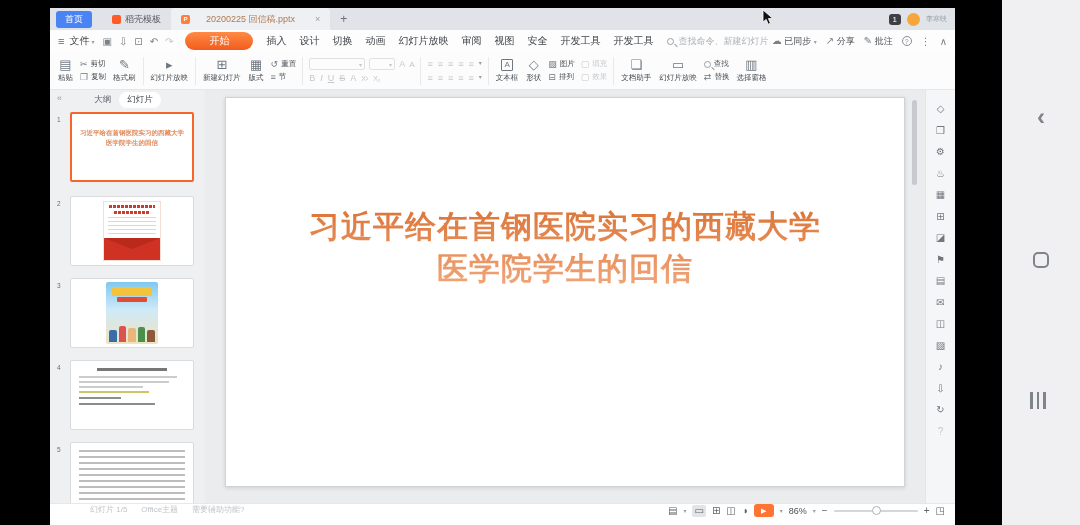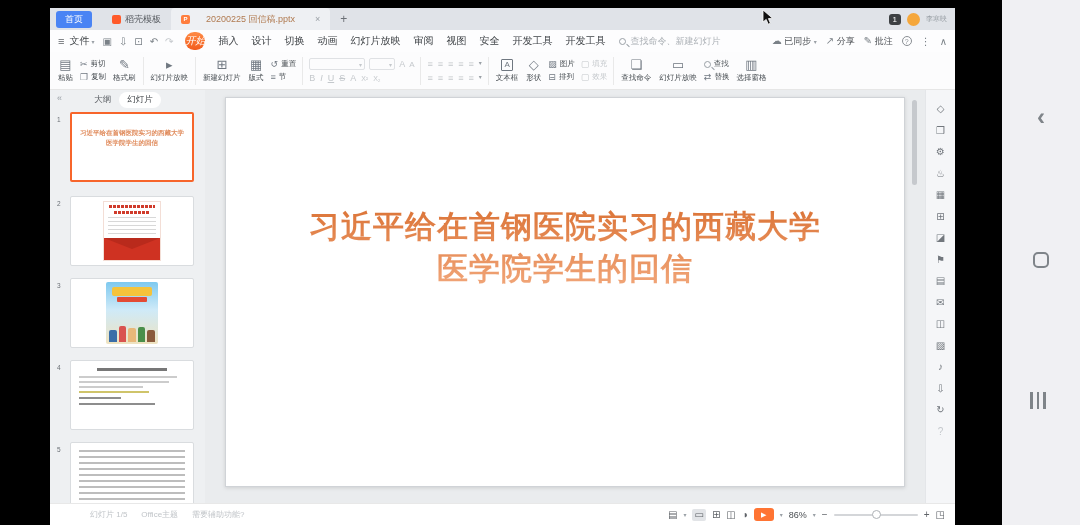--- a/index.html
+++ b/index.html
@@ -23,21 +23,21 @@
   .uname{font-size:7px;color:#9aa0a6;}
 
   
   .menubar{position:absolute;left:0;top:22px;width:100%;height:22px;background:#fdfdfe;display:flex;align-items:center;padding:0 8px;font-size:10px;color:#3f4347;}
   .mb-ham{font-size:11px;color:#5f6368;margin-right:5px;}
   .mb-file{display:flex;align-items:center;gap:2px;margin-right:8px;}
   .caret{font-size:6px;color:#9aa0a6;}
   .mb-qicons{display:flex;align-items:center;gap:7px;color:#7a8187;font-size:10px;margin-right:12px;}
   .menus{display:flex;align-items:center;gap:13px;}
   .menu-item{white-space:nowrap;}
-  .menu-item.pill{background:linear-gradient(180deg,#ff8b45,#f25c1d);color:#fff;border-radius:9px;padding:2px 0;font-size:10px;font-style:italic;}
+  .menu-item.pill{background:linear-gradient(180deg,#ff8b45,#f25c1d);color:#fff;border-radius:9px;padding:2px 24px;font-size:10px;}
   .mb-search{display:flex;align-items:center;gap:4px;margin-left:14px;color:#abb0b5;font-size:9px;white-space:nowrap;}
   .mag{position:relative;width:7px;height:7px;border:1px solid #9aa0a6;border-radius:50%;display:inline-block;}
   .mag::after{content:"";position:absolute;left:6px;top:6px;width:4px;height:1px;background:#9aa0a6;transform:rotate(45deg);}
   .mb-right{margin-left:auto;display:flex;align-items:center;gap:9px;font-size:9px;color:#4a4e52;white-space:nowrap;}
   .mb-right .ic{color:#7a8187;font-size:10px;}
   .qmark{width:10px;height:10px;border:1px solid #8a8f94;border-radius:50%;display:inline-flex;align-items:center;justify-content:center;font-size:7px;color:#8a8f94;}
 
   
   .ribbon{position:absolute;left:0;top:44px;width:100%;height:38px;background:#fcfcfd;border-bottom:1px solid #e6e6e6;display:flex;align-items:center;padding:0 4px;overflow:hidden;}
   .rb{display:flex;flex-direction:column;align-items:center;justify-content:center;gap:2px;padding:0 4px;height:34px;font-size:7.5px;color:#474d52;white-space:nowrap;}
@@ -82,21 +82,21 @@
   .s5{margin:7px 8px;height:54px;background:repeating-linear-gradient(#bdbdbd 0 2px,transparent 2px 6px);}
   .canvas{position:absolute;left:155px;right:30px;top:0;height:100%;background:#eaecee;}
   .slide{position:absolute;left:20px;top:7px;width:680px;height:390px;background:#fff;border:1px solid #d0d3d7;box-shadow:0 1px 4px rgba(0,0,0,.13);}
   .slide-title{margin:108px auto 0;width:620px;text-align:center;font-weight:bold;font-size:31px;line-height:1.35;letter-spacing:1px;color:#e2804a;background:linear-gradient(180deg,#db7336,#f2a87c);-webkit-background-clip:text;background-clip:text;-webkit-text-fill-color:transparent;}
   .vscroll{position:absolute;right:8px;top:10px;width:5px;height:85px;background:#c6c9cd;border-radius:3px;}
   .rsidebar{position:absolute;right:0;top:0;width:30px;height:100%;background:#f5f6f8;border-left:1px solid #e4e6e9;display:flex;flex-direction:column;align-items:center;padding-top:14px;gap:11.5px;}
   .rsidebar span{font-size:10px;color:#72777d;line-height:10px;}
   .rsidebar span.dim{color:#c4c8cc;}
 
   
-  .statusbar{position:absolute;left:0;top:495px;width:100%;height:22px;background:#fff;border-top:1px solid #e8e8e8;display:flex;align-items:center;padding:0 10px;}
+  .statusbar{position:absolute;left:0;top:495px;width:100%;height:22px;background:#fff;border-top:1px solid #e8e8e8;display:flex;align-items:flex-start;padding:0 10px;}
   .st-left{display:flex;gap:14px;font-size:8px;color:#c0c4c8;margin-left:30px;white-space:nowrap;}
   .st-right{margin-left:auto;display:flex;align-items:center;gap:6px;}
   .sb-ic{font-size:10px;color:#5f6368;line-height:10px;}
   .sb-ic.active{background:#e2e4e7;border-radius:2px;padding:1px 2px;}
   .playbtn{width:20px;height:13px;background:#ff7433;border-radius:3px;color:#fff;font-size:7px;display:inline-flex;align-items:center;justify-content:center;}
   .zoomtxt{font-size:9px;color:#4a4e52;}
   .zm{font-size:10px;color:#5f6368;}
   .slider{position:relative;width:84px;height:2px;background:#d4d6d9;border-radius:1px;}
   .handle{position:absolute;left:45%;top:-4px;width:9px;height:9px;background:#fff;border:1px solid #aeb2b6;border-radius:50%;}
 
@@ -297,21 +297,21 @@
             <span>填充</span>
           </span>
         <span class="rs">
             <span class="g">▢</span>
             <span>效果</span>
           </span>
       </span>
       <span class="rdiv"></span>
       <span class="rb">
         <span class="g">❏</span>
-        <span>查找命令</span>
+        <span>文档助手</span>
       </span>
       <span class="rb">
         <span class="g">▭</span>
         <span>幻灯片放映</span>
       </span>
       <span class="rcol">
         <span class="rs">
             <span class="mag"></span>
             <span>查找</span>
           </span>

